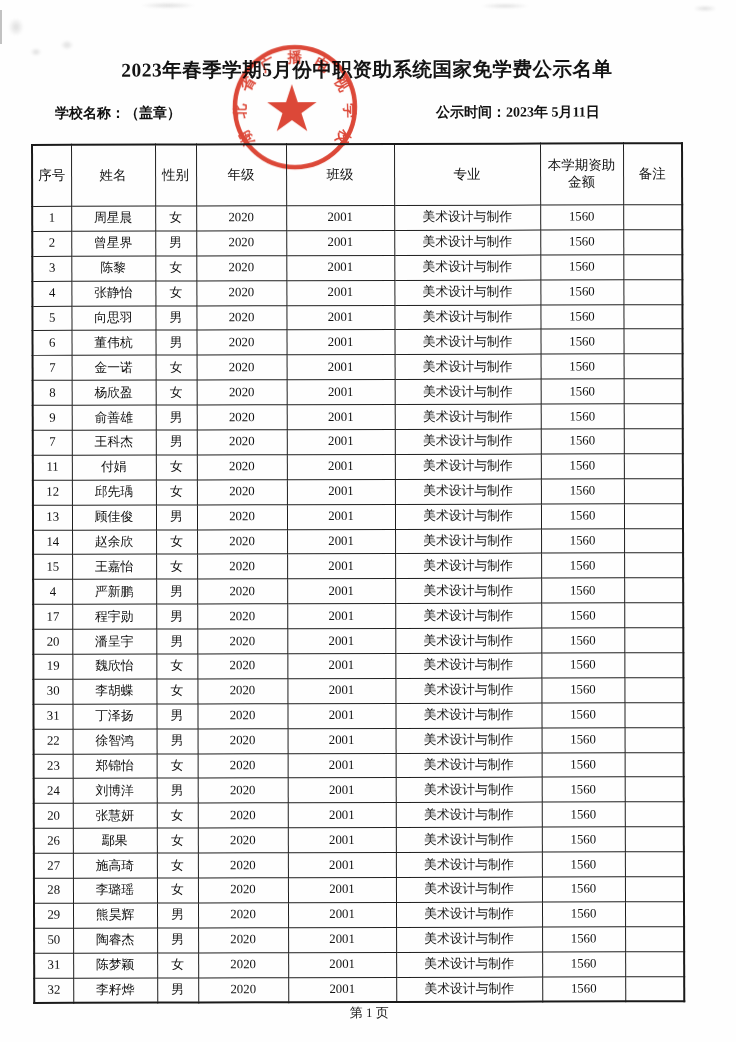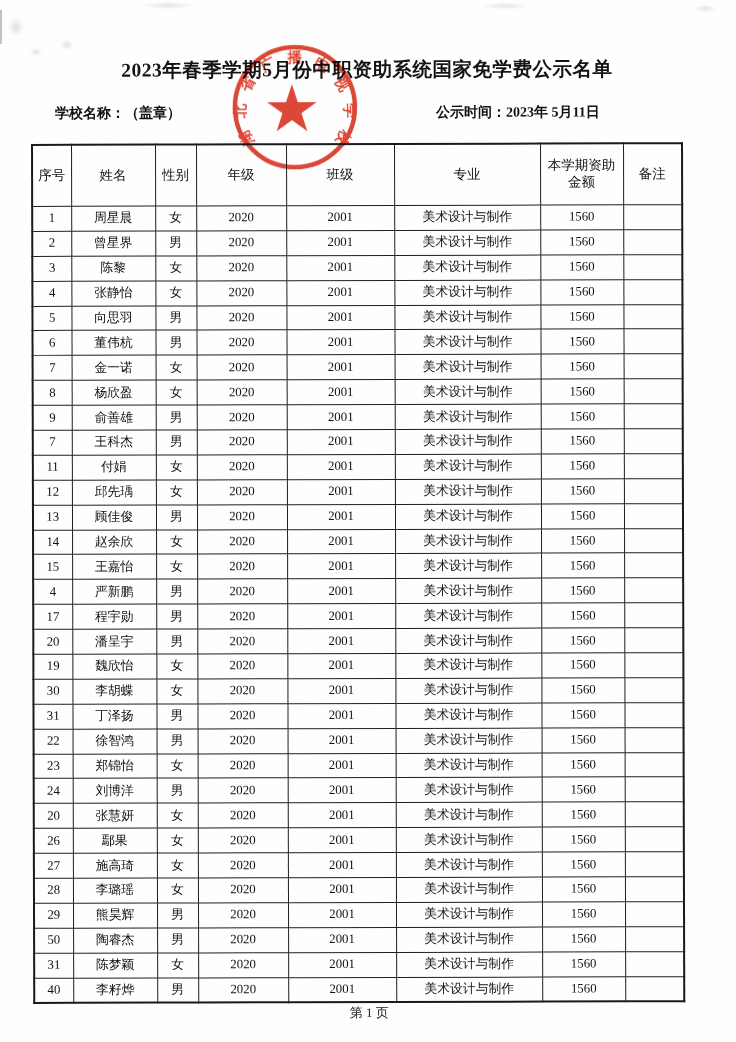--- a/index.html
+++ b/index.html
@@ -400,21 +400,21 @@
             <td>31</td>
             <td>陈梦颖</td>
             <td>女</td>
             <td>2020</td>
             <td>2001</td>
             <td>美术设计与制作</td>
             <td>1560</td>
             <td></td>
           </tr>
           <tr>
-            <td>40</td>
+            <td>32</td>
             <td>李籽烨</td>
             <td>男</td>
             <td>2020</td>
             <td>2001</td>
             <td>美术设计与制作</td>
             <td>1560</td>
             <td></td>
           </tr>
         </tbody>
     </table>

